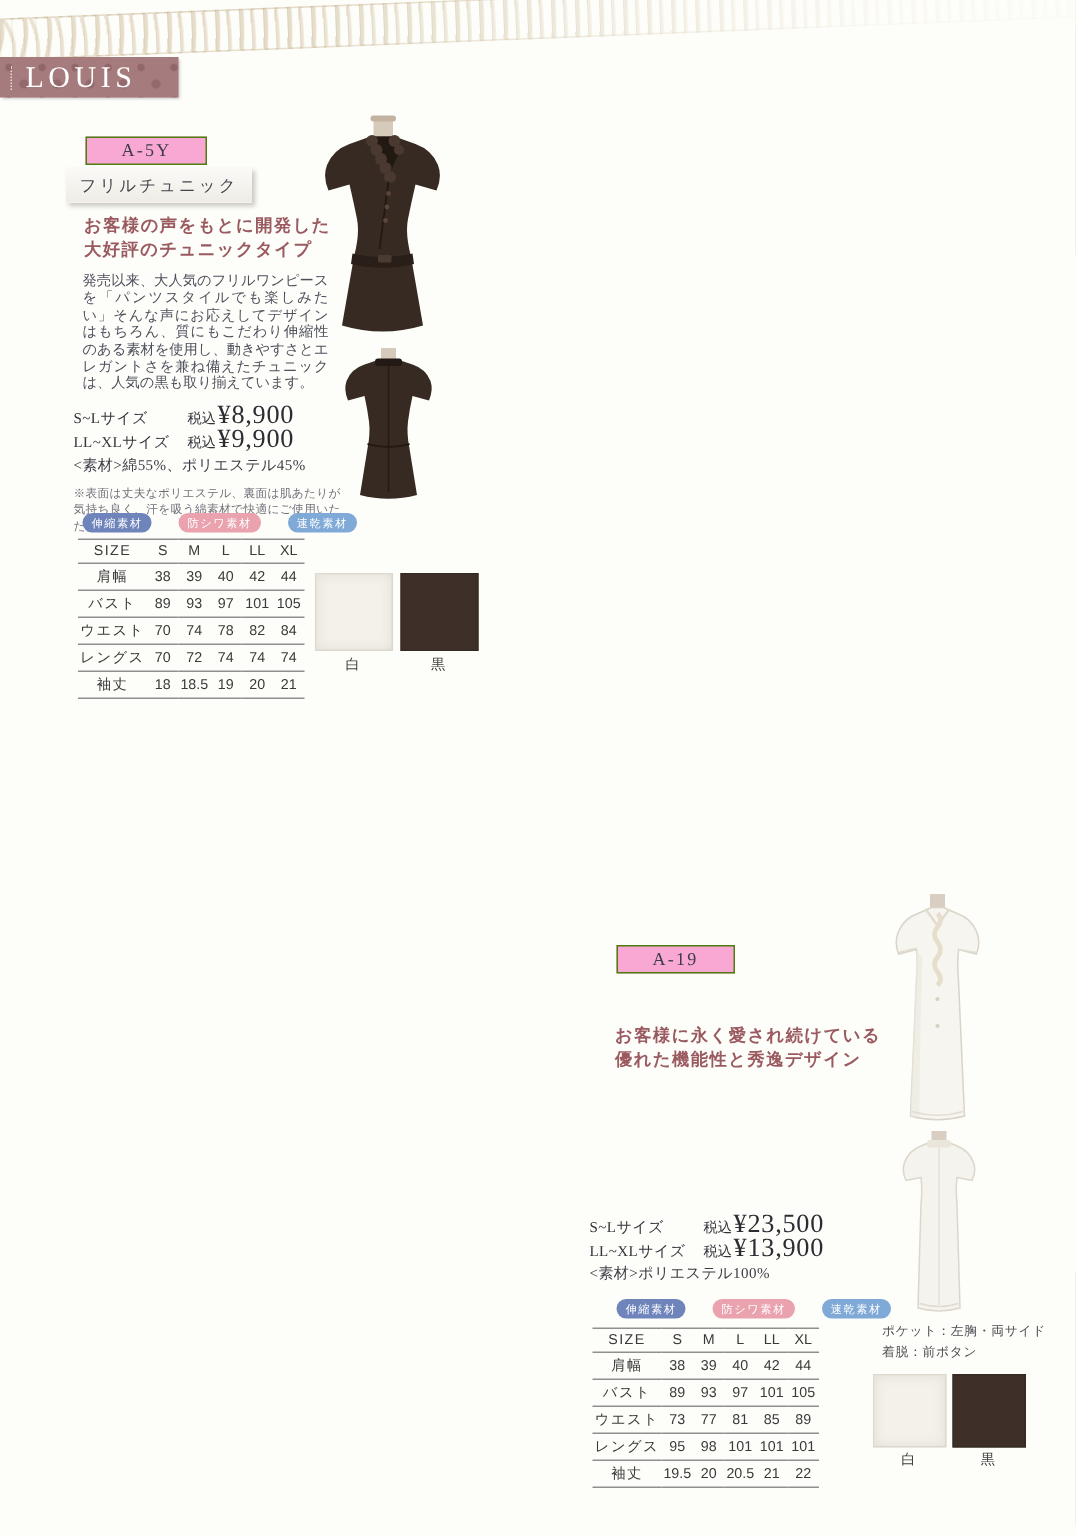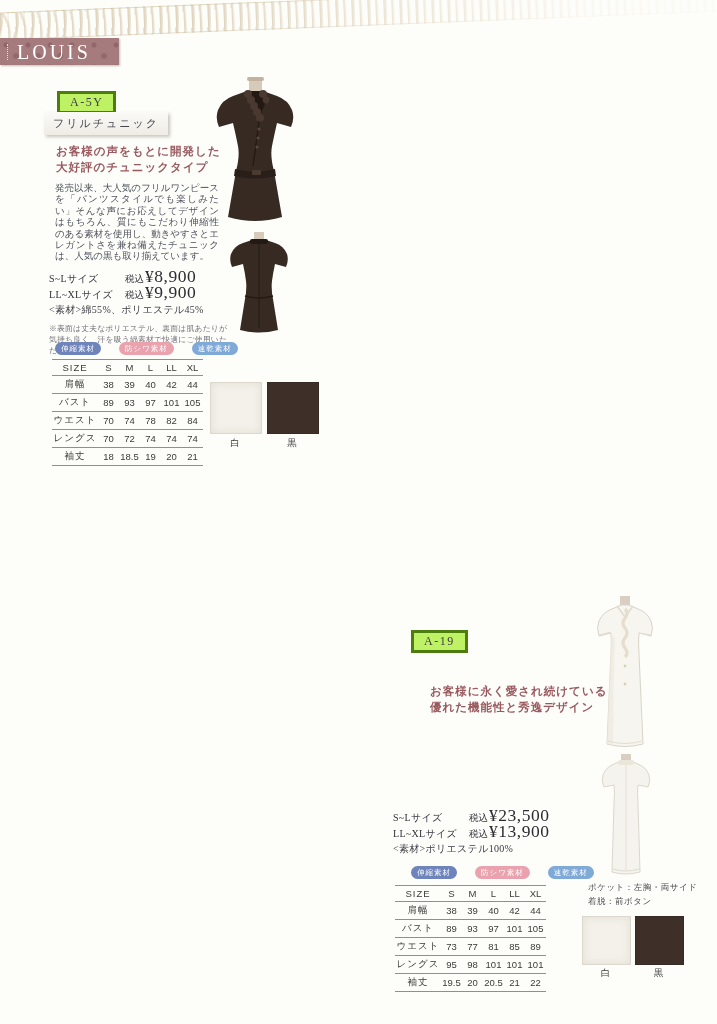--- a/index.html
+++ b/index.html
@@ -23,22 +23,22 @@
     background-color:#a57b7d;
     background-image:radial-gradient(circle at 6px 7px, rgba(126,82,86,.5) 0 2px, transparent 3px),
                      radial-gradient(circle at 16px 18px, rgba(126,82,86,.45) 0 2.5px, transparent 3.5px);
     background-size:22px 22px;box-shadow:1px 1px 2px rgba(0,0,0,.25);
     display:flex;align-items:center;}
   .brand-vert{width:6px;height:16px;margin:0 3px 0 7px;border-left:1px dotted rgba(255,255,255,.75);}
   .brand-text{color:#fff;font-size:20px;letter-spacing:3px;line-height:1;}
 
   .abs{position:absolute;}
 
-  .code-box{display:inline-block;border:3px solid #4d7c0f;background:#bef264;
-    padding:1px 10px;font-size:12px;letter-spacing:1.5px;color:#3c3c46;}
+  .code-box{display:inline-block;border:1px solid #4d7c0f;background:#f9a8d4;
+    padding:1px 23px;font-size:12px;letter-spacing:1.5px;color:#3c3c46;}
   .name-box{display:inline-block;background:linear-gradient(180deg,#fbfaf7,#efece6);
     box-shadow:2px 2px 3px rgba(118,112,100,.38);padding:4px 9px;
     font-size:11px;letter-spacing:2px;color:#46434c;}
   .name-box.tight{letter-spacing:.5px;}
   .tagline{font-size:11.5px;font-weight:bold;color:#9a5a60;letter-spacing:1px;line-height:15.5px;}
   .desc{margin:0;font-size:9.5px;color:#4e505c;text-align:justify;}
   .desc.a5y{width:164px;line-height:11.4px;}
   .desc.a19{width:164px;line-height:15.2px;}
 
   .price-row{display:flex;align-items:baseline;height:15px;margin-bottom:1px;}
@@ -203,21 +203,21 @@
 
 
   <div class="swatch white" style="left:210px;top:382px;width:50px;height:50px;"></div>
   <div class="swatch dark" style="left:267px;top:382px;width:50px;height:50px;"></div>
   <div class="swatch-label" style="left:210px;top:437px;width:50px;">白</div>
   <div class="swatch-label" style="left:267px;top:437px;width:50px;">黒</div>
 
   <div class="abs" style="left:411px;top:630px;">
     <span class="code-box">A-19</span>
   </div>
-  <div class="abs tagline" style="left:410px;top:684px;margin-left:20px;">
+  <div class="abs tagline" style="left:410px;top:684px;">
     <span>お客様に永く愛され続けている</span><br>
     <span>優れた機能性と秀逸デザイン</span>
   </div>
 
   <div class="abs" style="left:393px;top:805px;">
     <div class="price-row">
       <span class="price-range">S~Lサイズ</span>
       <span class="price-tax">税込</span>
       <span class="price-amount">¥23,500</span>
     </div>

